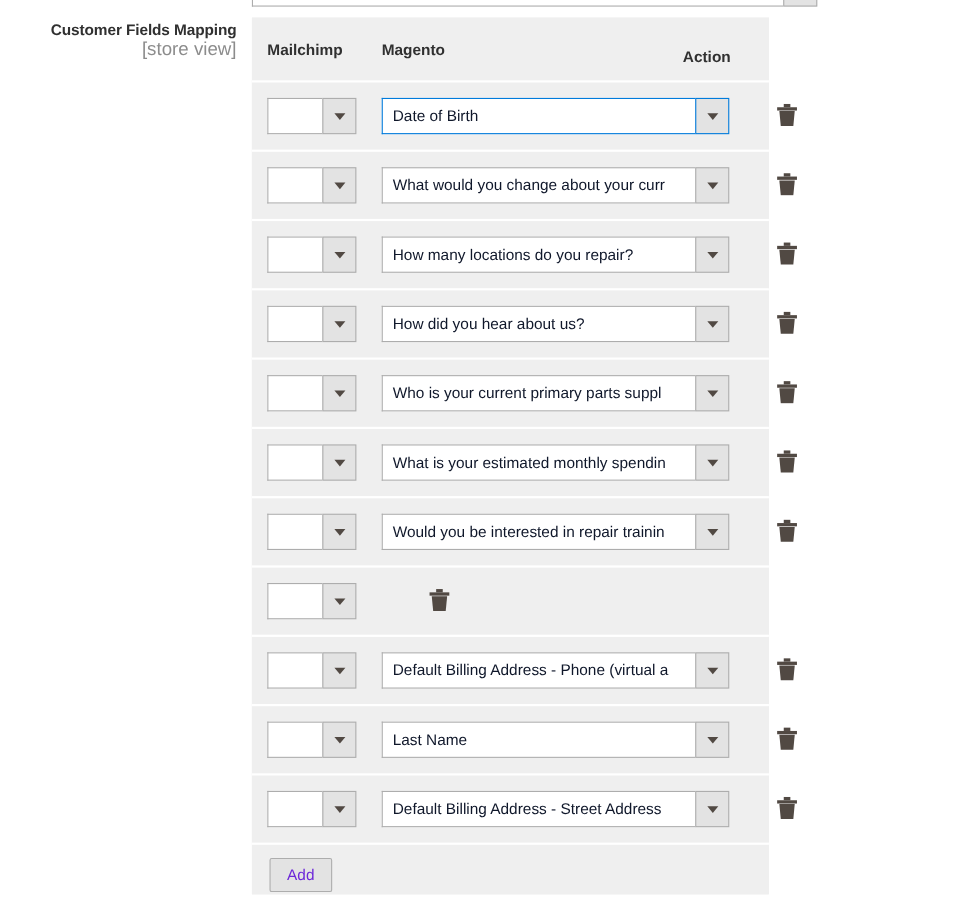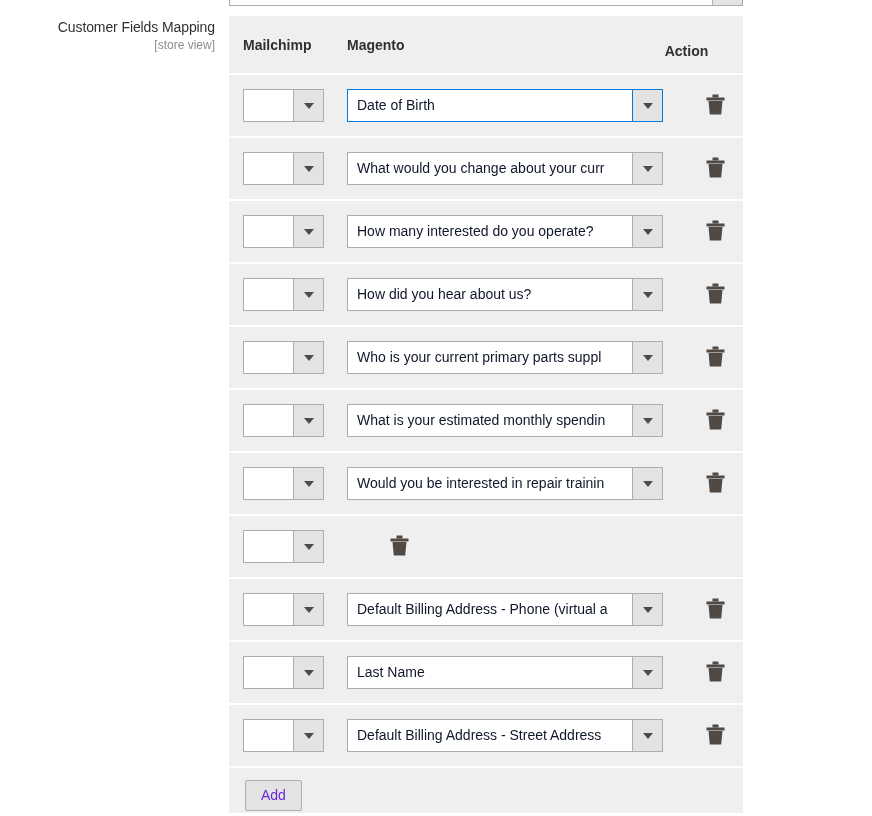--- a/index.html
+++ b/index.html
@@ -55,38 +55,38 @@
   .label-col {
     position: absolute;
     left: 0;
     top: 18px;
     width: 215px;
     text-align: right;
     padding-right: 0;
   }
   .label-title {
     font-size: 14px;
-    font-weight: normal;
+    font-weight: bold;
     color: #303030;
     line-height: 18px;
     letter-spacing: -0.1px;
   }
   .label-scope {
-    font-size: 12px;
+    font-size: 17px;
     color: #8c8c8c;
     line-height: 16px;
     margin-top: 1px;
   }
 
   
   .map-table {
     position: absolute;
     left: 229px;
     top: 16px;
-    width: 514px;
+    width: 470px;
     background: #efefef;
     border-collapse: collapse;
   }
 
   .map-head {
     display: flex;
     align-items: center;
     height: 57px;
     padding: 0 0 0 14px;
     background: #efefef;
@@ -294,21 +294,21 @@
           <div class="cell-mailchimp">
             <div class="sel">
               <div class="sel-text"></div>
               <div class="sel-arrow">
                 <span class="caret"></span>
               </div>
             </div>
           </div>
           <div class="cell-magento">
             <div class="sel">
-              <div class="sel-text">How many interested do you operate?</div>
+              <div class="sel-text">How many locations do you repair?</div>
               <div class="sel-arrow">
                 <span class="caret"></span>
               </div>
             </div>
           </div>
           <div class="cell-action">
             <button class="trash-btn">
               <span><svg width="19" height="21" viewBox="0 0 19 21" aria-hidden="true">
                   <rect x="6.5" y="0.5" width="6" height="3" fill="#514943"></rect>
                   <rect x="0.5" y="3.5" width="18" height="3" fill="#514943"></rect>

